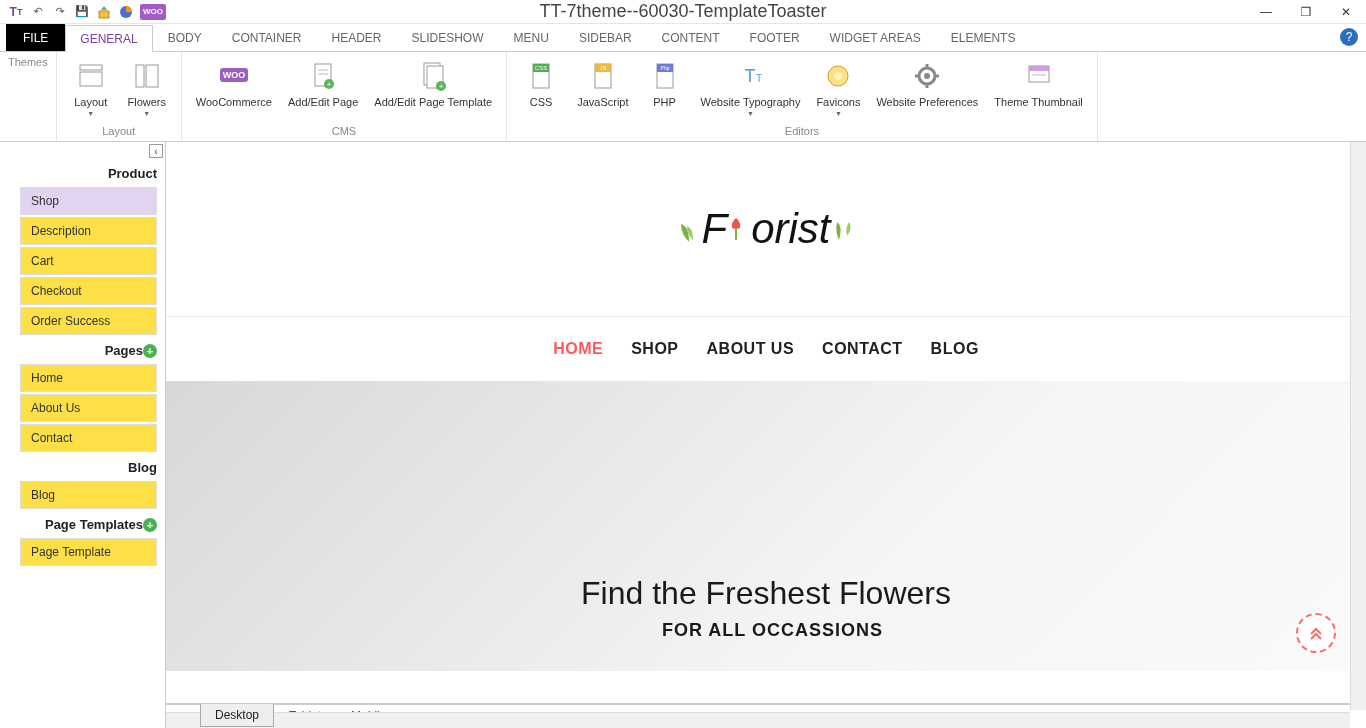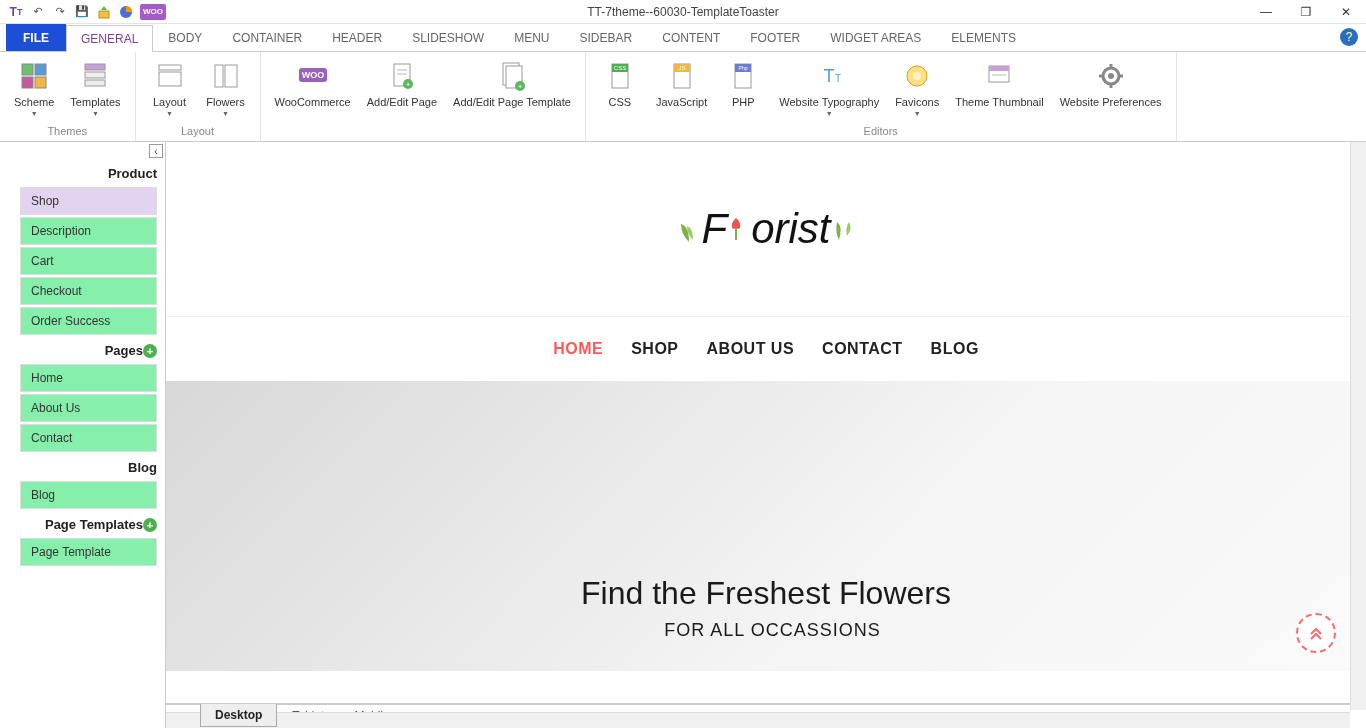--- a/index.html
+++ b/index.html
@@ -2,72 +2,72 @@
 <html><head>
 <meta charset="utf-8">
 <style>
 * { margin: 0; padding: 0; box-sizing: border-box; font-family: "Segoe UI", Arial, sans-serif; }
 body { background: #fff; width: 1366px; height: 728px; overflow: hidden; position: relative; }
 
 
 .titlebar { height: 24px; display: flex; align-items: center; background: #fff; border-bottom: 1px solid #e5e5e5; position: relative; }
 .titlebar .qat { display: flex; align-items: center; gap: 6px; padding-left: 8px; }
 .titlebar .qat-icon { width: 16px; height: 16px; display: inline-flex; align-items: center; justify-content: center; font-size: 11px; color: #555; }
-.titlebar .title { position: absolute; left: 50%; transform: translateX(-50%); font-size: 12px; color: #444; }
+.titlebar .title { position: absolute; left: 50%; transform: translateX(-50%); font-size: 18px; color: #444; }
 .titlebar .winbtns { position: absolute; right: 0; top: 0; display: flex; }
 .titlebar .winbtn { width: 40px; height: 24px; display: flex; align-items: center; justify-content: center; font-size: 12px; color: #333; }
 
 
 .tabs { height: 28px; display: flex; align-items: stretch; border-bottom: 1px solid #ccc; position: relative; }
 .tab { padding: 12px 14px; display: flex; align-items: center; font-size: 12px; color: #666; cursor: pointer; border: 1px solid transparent; border-bottom: none; }
-.tab.file { background: #1d4ed8; color: #fff; font-weight: 700; margin-left: 6px; padding: 4px 16px; }
+.tab.file { background: #000000; color: #fff; font-weight: 400; margin-left: 6px; padding: 4px 16px; }
 .tab.active { border-color: #ccc; background: #fff; color: #7b3f9e; position: relative; top: 1px; }
 .tabs .help { position: absolute; right: 8px; top: 4px; width: 18px; height: 18px; border-radius: 50%; background: #2a6fbf; color: #fff; font-size: 12px; display: flex; align-items: center; justify-content: center; }
 
 
 .ribbon { height: 90px; display: flex; border-bottom: 1px solid #ccc; background: #fff; }
 .rgroup { border-right: 1px solid #e5e5e5; padding: 4px 8px 2px; display: flex; flex-direction: column; justify-content: space-between; }
 .rgroup .row { display: flex; gap: 4px; }
 .rbtn { display: flex; flex-direction: column; align-items: center; justify-content: flex-start; padding: 4px 6px 0; font-size: 11px; color: #333; cursor: pointer; min-width: 52px; text-align: center; line-height: 1.2; }
 .rbtn .ricon { width: 32px; height: 32px; margin-bottom: 4px; display: flex; align-items: center; justify-content: center; }
 .rbtn .dd { font-size: 7px; color: #666; margin-top: 1px; }
 .rgroup .glabel { text-align: center; font-size: 11px; color: #888; padding-bottom: 2px; }
 
 
 .workspace { display: flex; height: calc(728px - 24px - 28px - 90px); }
 .sidepanel { width: 166px; border-right: 1px solid #ccc; background: #fff; overflow-y: auto; position: relative; padding: 16px 8px 8px; }
 .sidepanel .collapse { position: absolute; right: 2px; top: 2px; width: 14px; height: 14px; border: 1px solid #999; font-size: 10px; display: flex; align-items: center; justify-content: center; color: #444; }
 .cat { font-weight: 600; font-size: 13px; color: #222; margin: 8px 0 6px; display: flex; justify-content: flex-end; align-items: center; }
 .cat .plus { width: 14px; height: 14px; border-radius: 50%; background: #4caf50; color: #fff; font-size: 11px; display: flex; align-items: center; justify-content: center; }
-.item { background: #86efac; border: 1px solid #ddd; padding: 6px 10px; font-size: 12px; color: #333; margin-bottom: 2px; cursor: pointer; margin-left: 12px; }
+.item { background: #fde047; border: 1px solid #ddd; padding: 6px 10px; font-size: 12px; color: #333; margin-bottom: 2px; cursor: pointer; margin-left: 12px; }
 .item.sel { background: #e2d3f0; }
 
 
 .canvas-wrap { flex: 1; display: flex; flex-direction: column; position: relative; }
 .canvas { flex: 1; overflow: auto; background: #fff; border-bottom: 1px solid #ccc; position: relative; }
 .scrollbar-v { position: absolute; right: 0; top: 0; bottom: 18px; width: 16px; background: #f0f0f0; border-left: 1px solid #ddd; }
 .scrollbar-h { position: absolute; left: 0; right: 16px; bottom: 0; height: 16px; background: #f0f0f0; border-top: 1px solid #ddd; }
 
 .site { width: 100%; }
 .site-header { height: 175px; display: flex; align-items: center; justify-content: center; border-bottom: 1px solid #eee; }
 .logo { font-family: "Brush Script MT", cursive; font-size: 42px; font-style: italic; color: #111; position: relative; display: inline-flex; align-items: center; }
 .site-nav { height: 64px; display: flex; align-items: center; justify-content: center; gap: 28px; font-size: 16px; font-weight: 600; letter-spacing: 0.5px; }
 .site-nav a { color: #222; text-decoration: none; }
 .site-nav a.cur { color: #ff5a5a; }
 .hero { height: 290px; background: linear-gradient(135deg, #d8d8d8 0%, #f5f5f5 60%, #fafafa 100%); display: flex; flex-direction: column; align-items: center; justify-content: flex-end; padding-bottom: 30px; color: #1a1a1a; }
 .hero .l1 { font-size: 32px; font-weight: 400; margin-bottom: 8px; }
 .hero .l2 { font-size: 44px; font-weight: 800; letter-spacing: 1px; margin-bottom: 8px; }
-.hero .l3 { font-size: 18px; font-weight: 400; letter-spacing: 1px; margin-left: 13px; }
+.hero .l3 { font-size: 18px; font-weight: 700; letter-spacing: 1px; margin-left: 13px; }
 
 .scrolltop { position: absolute; right: 30px; bottom: 50px; width: 40px; height: 40px; border-radius: 50%; background: #fff; border: 2px dashed #ff6b6b; display: flex; align-items: center; justify-content: center; color: #ff6b6b; font-size: 18px; }
 
 
 .devtabs { height: 24px; display: flex; align-items: stretch; border-top: 1px solid #ccc; background: #fff; padding-left: 34px; }
 .devtab { padding: 0 14px; display: flex; align-items: center; font-size: 12px; color: #555; border: 1px solid transparent; border-top: none; cursor: pointer; }
-.devtab.active { border-color: #aaa; background: #eee; color: #222; font-weight: 700; position: relative; top: -1px; }
+.devtab.active { border-color: #aaa; background: #eee; color: #222; font-weight: 400; position: relative; top: -1px; }
 
 svg { display: block; }
 </style>
 </head>
 <body>
 
 <div class="titlebar">
   <div class="qat">
     <span class="qat-icon" style="color:#7b3f9e;font-weight:700;font-size:12px;">T<span style="font-size:9px;">T</span></span>
     <span class="qat-icon">↶</span>
@@ -107,45 +107,20 @@
     <div class="tab">SIDEBAR</div>
     <div class="tab">CONTENT</div>
     <div class="tab">FOOTER</div>
     <div class="tab">WIDGET AREAS</div>
     <div class="tab">ELEMENTS</div>
   <div class="help">?</div>
 </div>
 
 <div class="ribbon" id="ribbon">
     <div class="rgroup">
-      <div class="row">
-        <div class="rbtn">
-          <div class="ricon">
-            <svg width="32" height="32">
-              <rect x="4" y="4" width="11" height="11" fill="#6fbf73" stroke="#888"></rect>
-              <rect x="17" y="4" width="11" height="11" fill="#5b9bd5" stroke="#888"></rect>
-              <rect x="4" y="17" width="11" height="11" fill="#c55a9e" stroke="#888"></rect>
-              <rect x="17" y="17" width="11" height="11" fill="#f0b840" stroke="#888"></rect>
-            </svg>
-          </div>
-          <div>Scheme</div>
-          <div class="dd">▼</div>
-        </div>
-        <div class="rbtn">
-          <div class="ricon">
-            <svg width="32" height="32">
-              <rect x="6" y="4" width="20" height="6" fill="#c9a0dc" stroke="#999"></rect>
-              <rect x="6" y="12" width="20" height="6" fill="#eee" stroke="#999"></rect>
-              <rect x="6" y="20" width="20" height="6" fill="#eee" stroke="#999"></rect>
-            </svg>
-          </div>
-          <div>Templates</div>
-          <div class="dd">▼</div>
-        </div>
-      </div>
       <div class="glabel">Themes</div>
     </div>
     <div class="rgroup">
       <div class="row">
         <div class="rbtn">
           <div class="ricon">
             <svg width="32" height="32">
               <rect x="5" y="5" width="22" height="5" fill="#fff" stroke="#999"></rect>
               <rect x="5" y="12" width="22" height="14" fill="#fff" stroke="#999"></rect>
             </svg>
@@ -194,20 +169,21 @@
             <svg width="32" height="32">
               <rect x="7" y="3" width="16" height="22" fill="#fff" stroke="#999"></rect>
               <rect x="10" y="6" width="16" height="22" fill="#fff" stroke="#999"></rect>
               <circle cx="24" cy="26" r="5" fill="#5cb85c"></circle>
               <text x="24" y="29" font-size="8" fill="#fff" text-anchor="middle">+</text>
             </svg>
           </div>
           <div>Add/Edit Page Template</div>
         </div>
       </div>
+      <div class="glabel">CMS</div>
     </div>
     <div class="rgroup">
       <div class="row">
         <div class="rbtn">
           <div class="ricon">
             <svg width="32" height="32">
               <rect x="8" y="4" width="16" height="24" fill="#fff" stroke="#999"></rect>
               <rect x="8" y="4" width="16" height="8" fill="#4caf50"></rect>
               <text x="16" y="10" font-size="6" fill="#fff" text-anchor="middle">CSS</text>
             </svg>
@@ -246,45 +222,45 @@
         </div>
         <div class="rbtn">
           <div class="ricon">
             <svg width="32" height="32">
               <circle cx="16" cy="16" r="10" fill="#ffe082" stroke="#d4a017"></circle>
               <circle cx="16" cy="16" r="4" fill="#fff3c4"></circle>
             </svg>
           </div>
           <div>Favicons</div>
           <div class="dd">▼</div>
-        </div>
-        <div class="rbtn">
-          <div class="ricon">
-            <svg width="32" height="32">
-              <rect x="6" y="6" width="20" height="16" fill="#fff" stroke="#999"></rect>
-              <rect x="6" y="6" width="20" height="5" fill="#c9a0dc"></rect>
-              <rect x="9" y="14" width="14" height="2" fill="#ddd"></rect>
-            </svg>
-          </div>
-          <div>Theme Thumbnail</div>
         </div>
         <div class="rbtn">
           <div class="ricon">
             <svg width="32" height="32">
               <circle cx="16" cy="16" r="8" fill="none" stroke="#888" stroke-width="3"></circle>
               <circle cx="16" cy="16" r="3" fill="#888"></circle>
               <g stroke="#888" stroke-width="3">
                 <line x1="16" y1="4" x2="16" y2="8"></line>
                 <line x1="16" y1="24" x2="16" y2="28"></line>
                 <line x1="4" y1="16" x2="8" y2="16"></line>
                 <line x1="24" y1="16" x2="28" y2="16"></line>
               </g>
             </svg>
           </div>
           <div>Website Preferences</div>
+        </div>
+        <div class="rbtn">
+          <div class="ricon">
+            <svg width="32" height="32">
+              <rect x="6" y="6" width="20" height="16" fill="#fff" stroke="#999"></rect>
+              <rect x="6" y="6" width="20" height="5" fill="#c9a0dc"></rect>
+              <rect x="9" y="14" width="14" height="2" fill="#ddd"></rect>
+            </svg>
+          </div>
+          <div>Theme Thumbnail</div>
         </div>
       </div>
       <div class="glabel">Editors</div>
     </div>
   </div>
 
 <div class="workspace">
   <div class="sidepanel" id="sidepanel">
     <div class="collapse">‹</div>
   <div class="cat">

